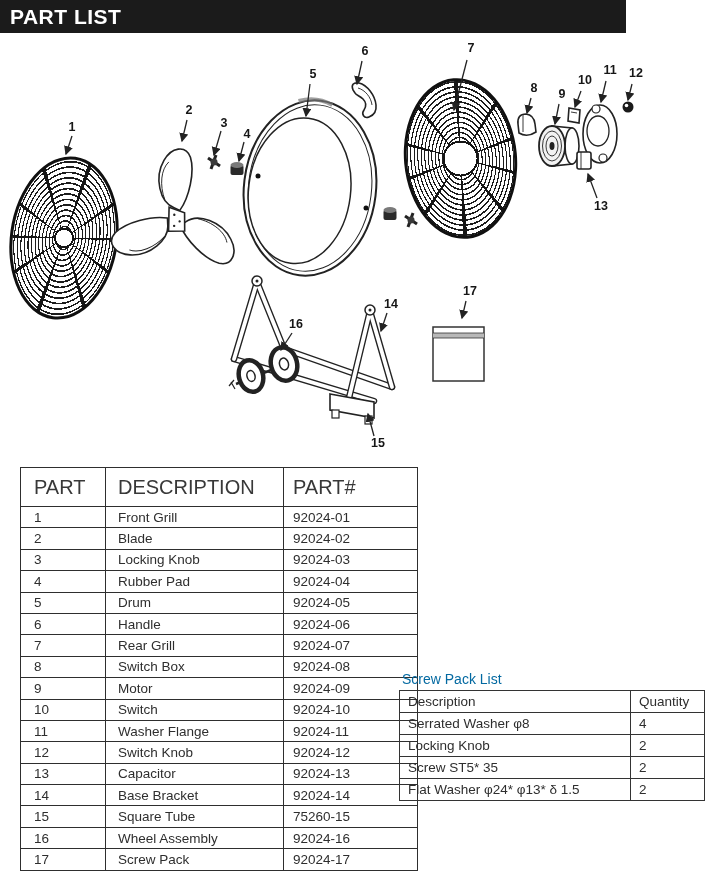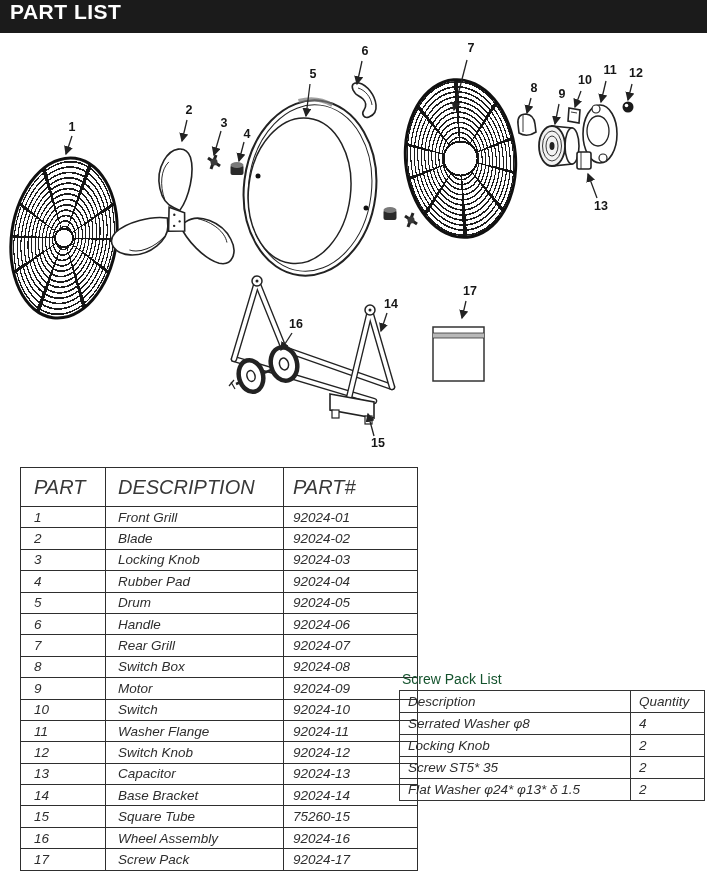--- a/index.html
+++ b/index.html
@@ -2,22 +2,22 @@
 <html><head>
 <meta charset="utf-8">
 <style>
   html,body { margin:0; padding:0; }
   body {
     width:707px; height:890px; position:relative; background:#ffffff;
     font-family:"Liberation Sans", sans-serif; overflow:hidden;
   }
   
   .header-bar {
-    position:absolute; top:0; left:0; width:707px; height:33px;
-    background:#1b1b1b; display:flex; 
+    position:absolute; top:0; left:0; width:626px; height:33px;
+    background:#1b1b1b; display:flex; align-items:center;
   }
   .header-bar .title {
     color:#ffffff; font-size:21px; font-weight:bold; letter-spacing:0.5px;
     margin-left:10px;
   }
   
   .diagram { position:absolute; top:0; left:0; width:707px; height:462px; }
   .grill { position:absolute; border-radius:50%; border:3px solid #101010; box-sizing:border-box; }
   .grill-front {
     left:10px; top:156px; width:108px; height:164px; transform:rotate(8deg);
@@ -34,30 +34,30 @@
       repeating-radial-gradient(ellipse closest-side at 50% 50%, #1c1c1c 0 1.1px, rgba(255,255,255,0) 1.1px 3.5px);
   }
   svg.overlay { position:absolute; top:0; left:0; }
   .ln  { stroke:#222; stroke-width:1.3; fill:none; }
   .pt  { fill:#fff; stroke:#222; stroke-width:1.6; }
   .thin{ fill:none; stroke:#222; stroke-width:0.9; }
   .tO  { stroke:#222; stroke-width:6.5; stroke-linecap:round; fill:none; }
   .tI  { stroke:#fff; stroke-width:3.8; stroke-linecap:round; fill:none; }
   .callout { font-size:12.5px; font-weight:bold; fill:#161616; text-anchor:middle; }
   
-  table { border-collapse:collapse; table-layout:fixed; color:#2e2e2e;font-style:italic; }
+  table { border-collapse:collapse; table-layout:fixed; color:#2e2e2e; }
   .parts-table { position:absolute; left:20px; top:467px; width:360px; }
   .parts-table th, .parts-table td { border:1.6px solid #2e2e2e; padding:0; text-align:left; }
   .parts-table th { height:38px; font-size:20px; font-weight:normal; color:#383838; }
   .parts-table td { height:20.4px; font-size:13.5px; }
   .parts-table .c1 { width:71px;  padding-left:13px; }
   .parts-table .c2 { width:165px; padding-left:12px; }
   .parts-table .c3 { width:124px; padding-left:9px; }
   
-  .screw-title { position:absolute; left:402px; top:671px; font-size:14px; color:#14532d; }
+  .screw-title { position:absolute; left:402px; top:671px; font-size:14px; color:#0369a1; }
   .screw-table { position:absolute; left:399px; top:690px; width:287px; }
   .screw-table th, .screw-table td { border:1.3px solid #333; padding:0 0 0 8px; text-align:left;
     font-size:13.5px; font-weight:normal; height:21px; }
   .screw-table .d { width:222px; }
   .screw-table .q { width:65px; }
 </style>
 </head>
 <body>
 
 <div class="header-bar">

